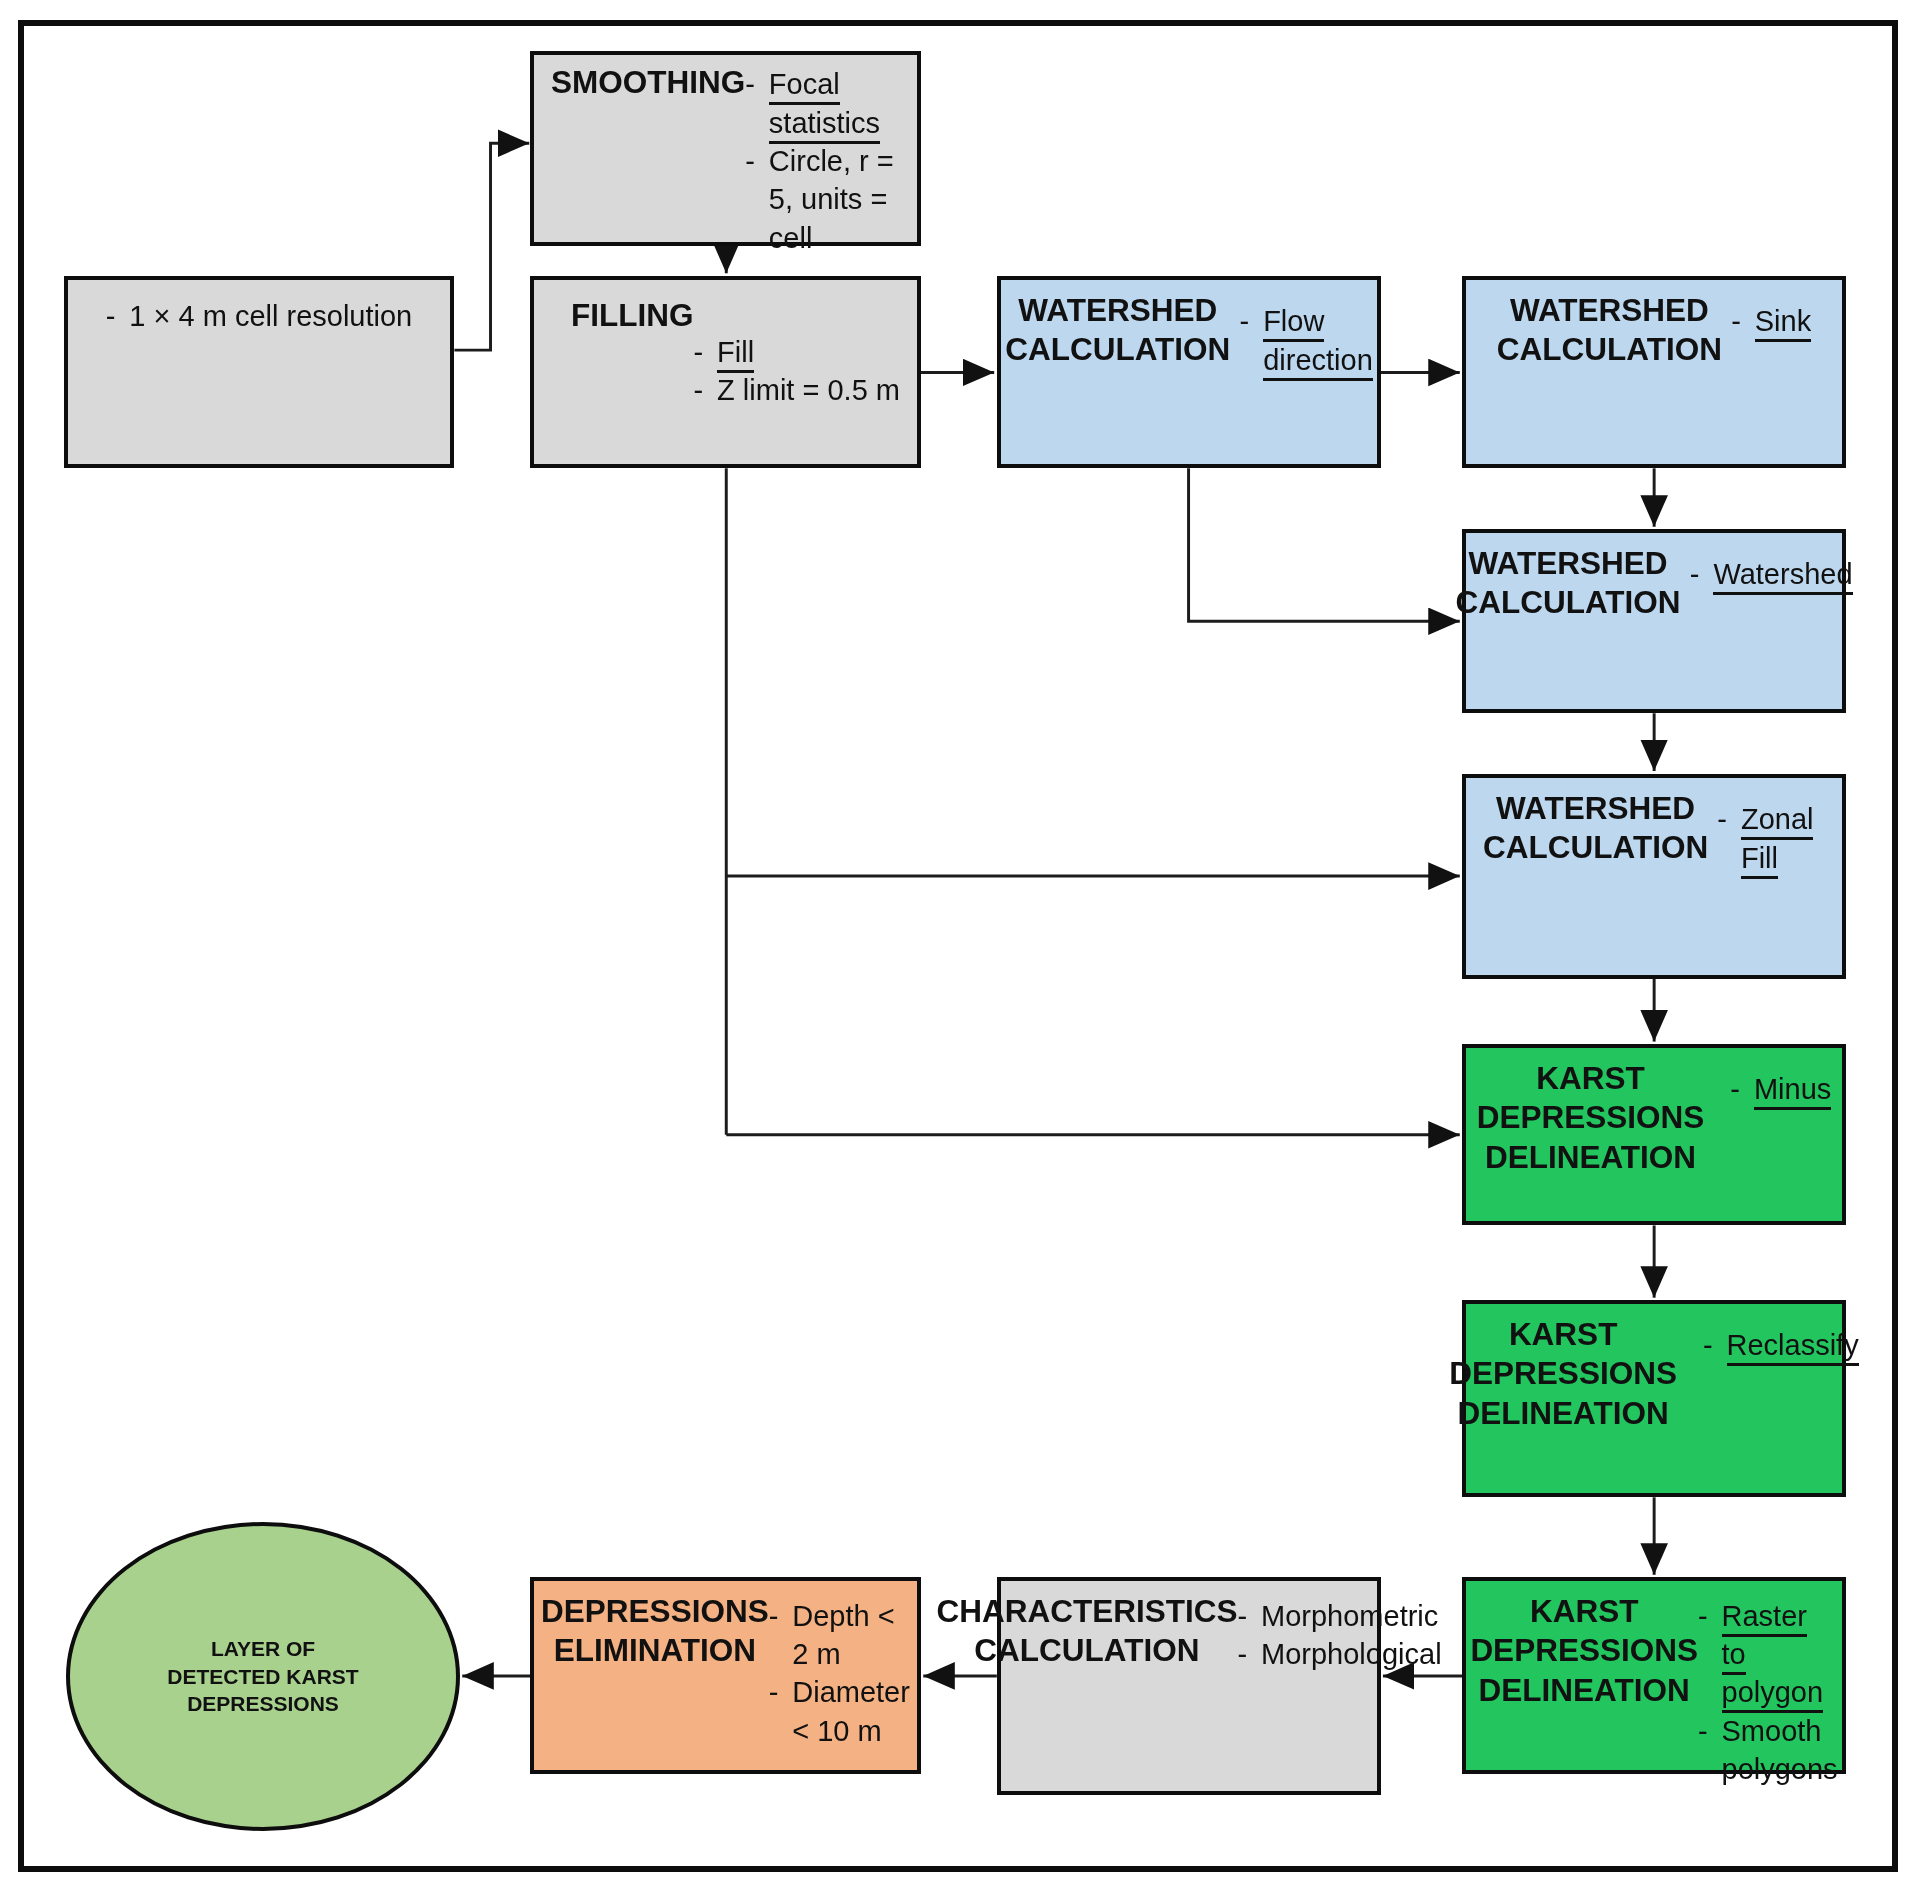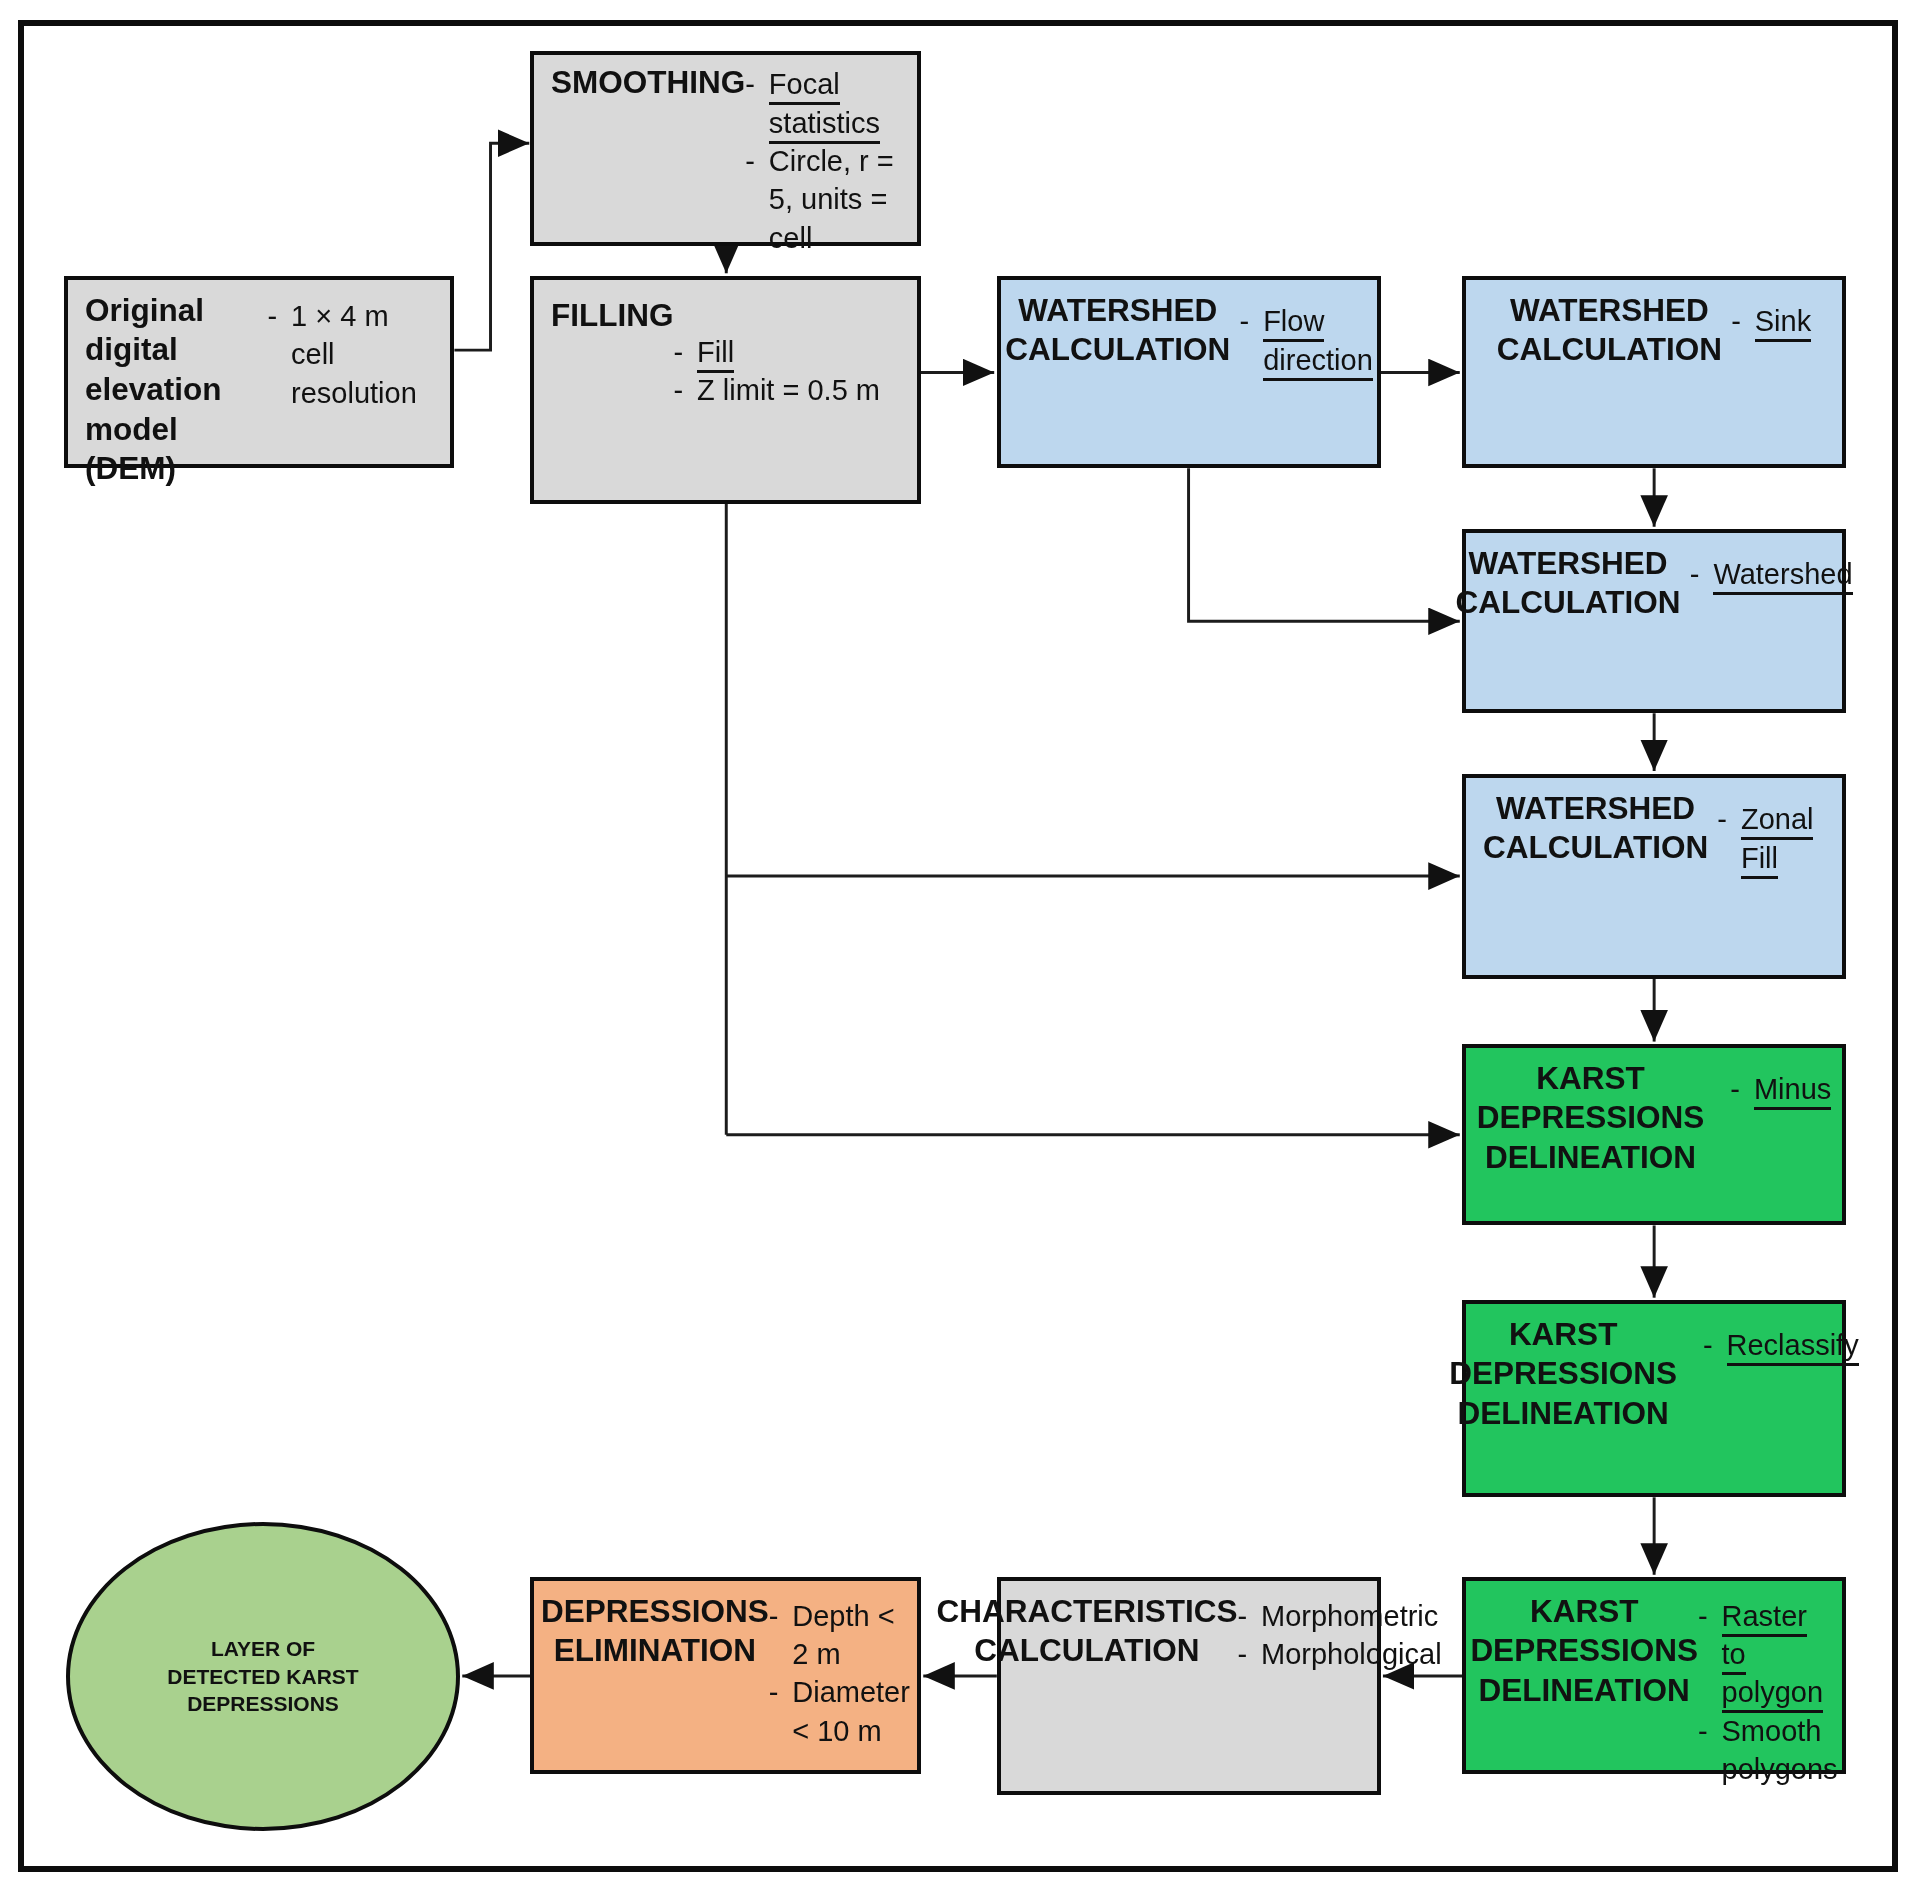--- a/index.html
+++ b/index.html
@@ -116,33 +116,29 @@
         <span class="txt"><span class="u">Focal statistics</span></span>
       </div>
       <div class="item">
         <span class="dash">-</span>
         <span class="txt">Circle, r = 5, units = cell</span>
       </div>
     </div>
   </div>
 
   <div class="node fill-gray n-dem v-center" style="left:64px; top:276px; width:390px; height:192px;">
-    <div class="title left">
-      <div>Original digital</div>
-      <div>elevation model (DEM)</div>
-    </div>
     <div class="items">
       <div class="item">
         <span class="dash">-</span>
         <span class="txt">1 × 4 m cell resolution</span>
       </div>
     </div>
   </div>
 
-  <div class="node fill-gray n-filling" style="left:530px; top:276px; width:391px; height:228px; padding-top:15.8px;">
+  <div class="node fill-gray n-filling" style="left:530px; top:276px; width:391px; height:192px; padding-top:15.8px;justify-content:flex-end;">
     <div class="title">FILLING</div>
     <div class="items">
       <div class="item">
         <span class="dash">-</span>
         <span class="txt"><span class="u">Fill</span></span>
       </div>
       <div class="item">
         <span class="dash">-</span>
         <span class="txt">Z limit = 0.5 m</span>
       </div>

